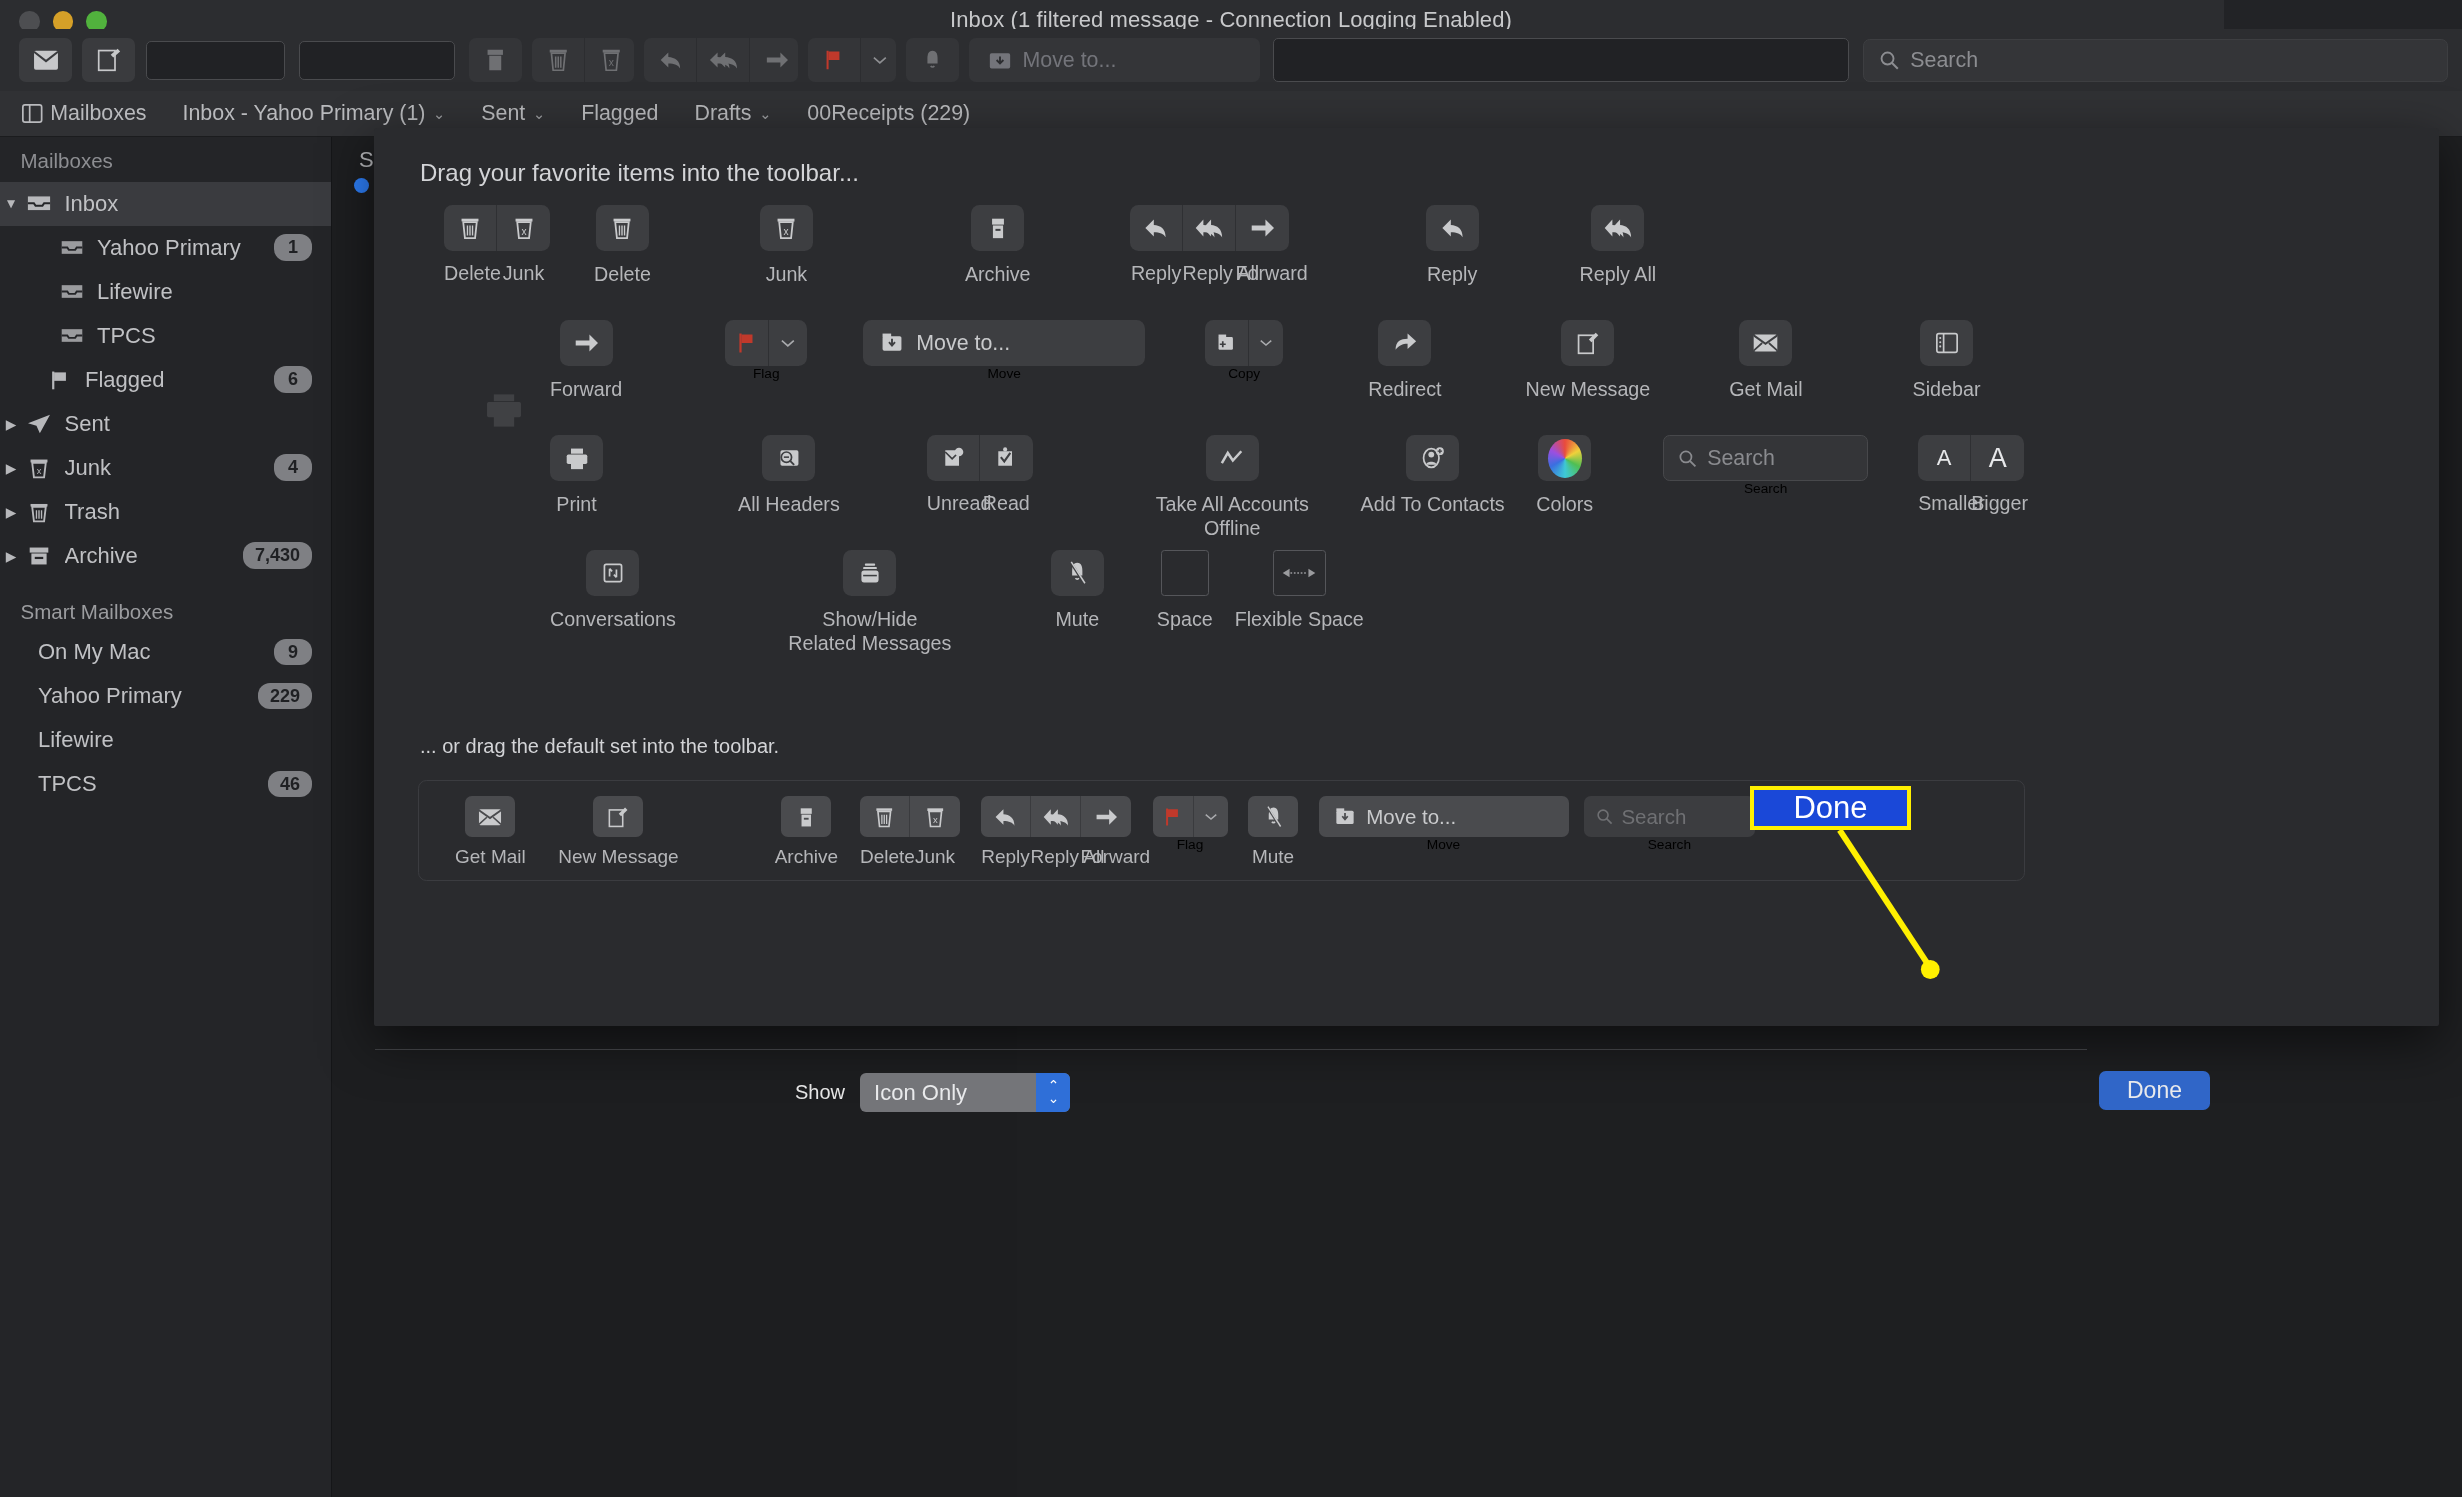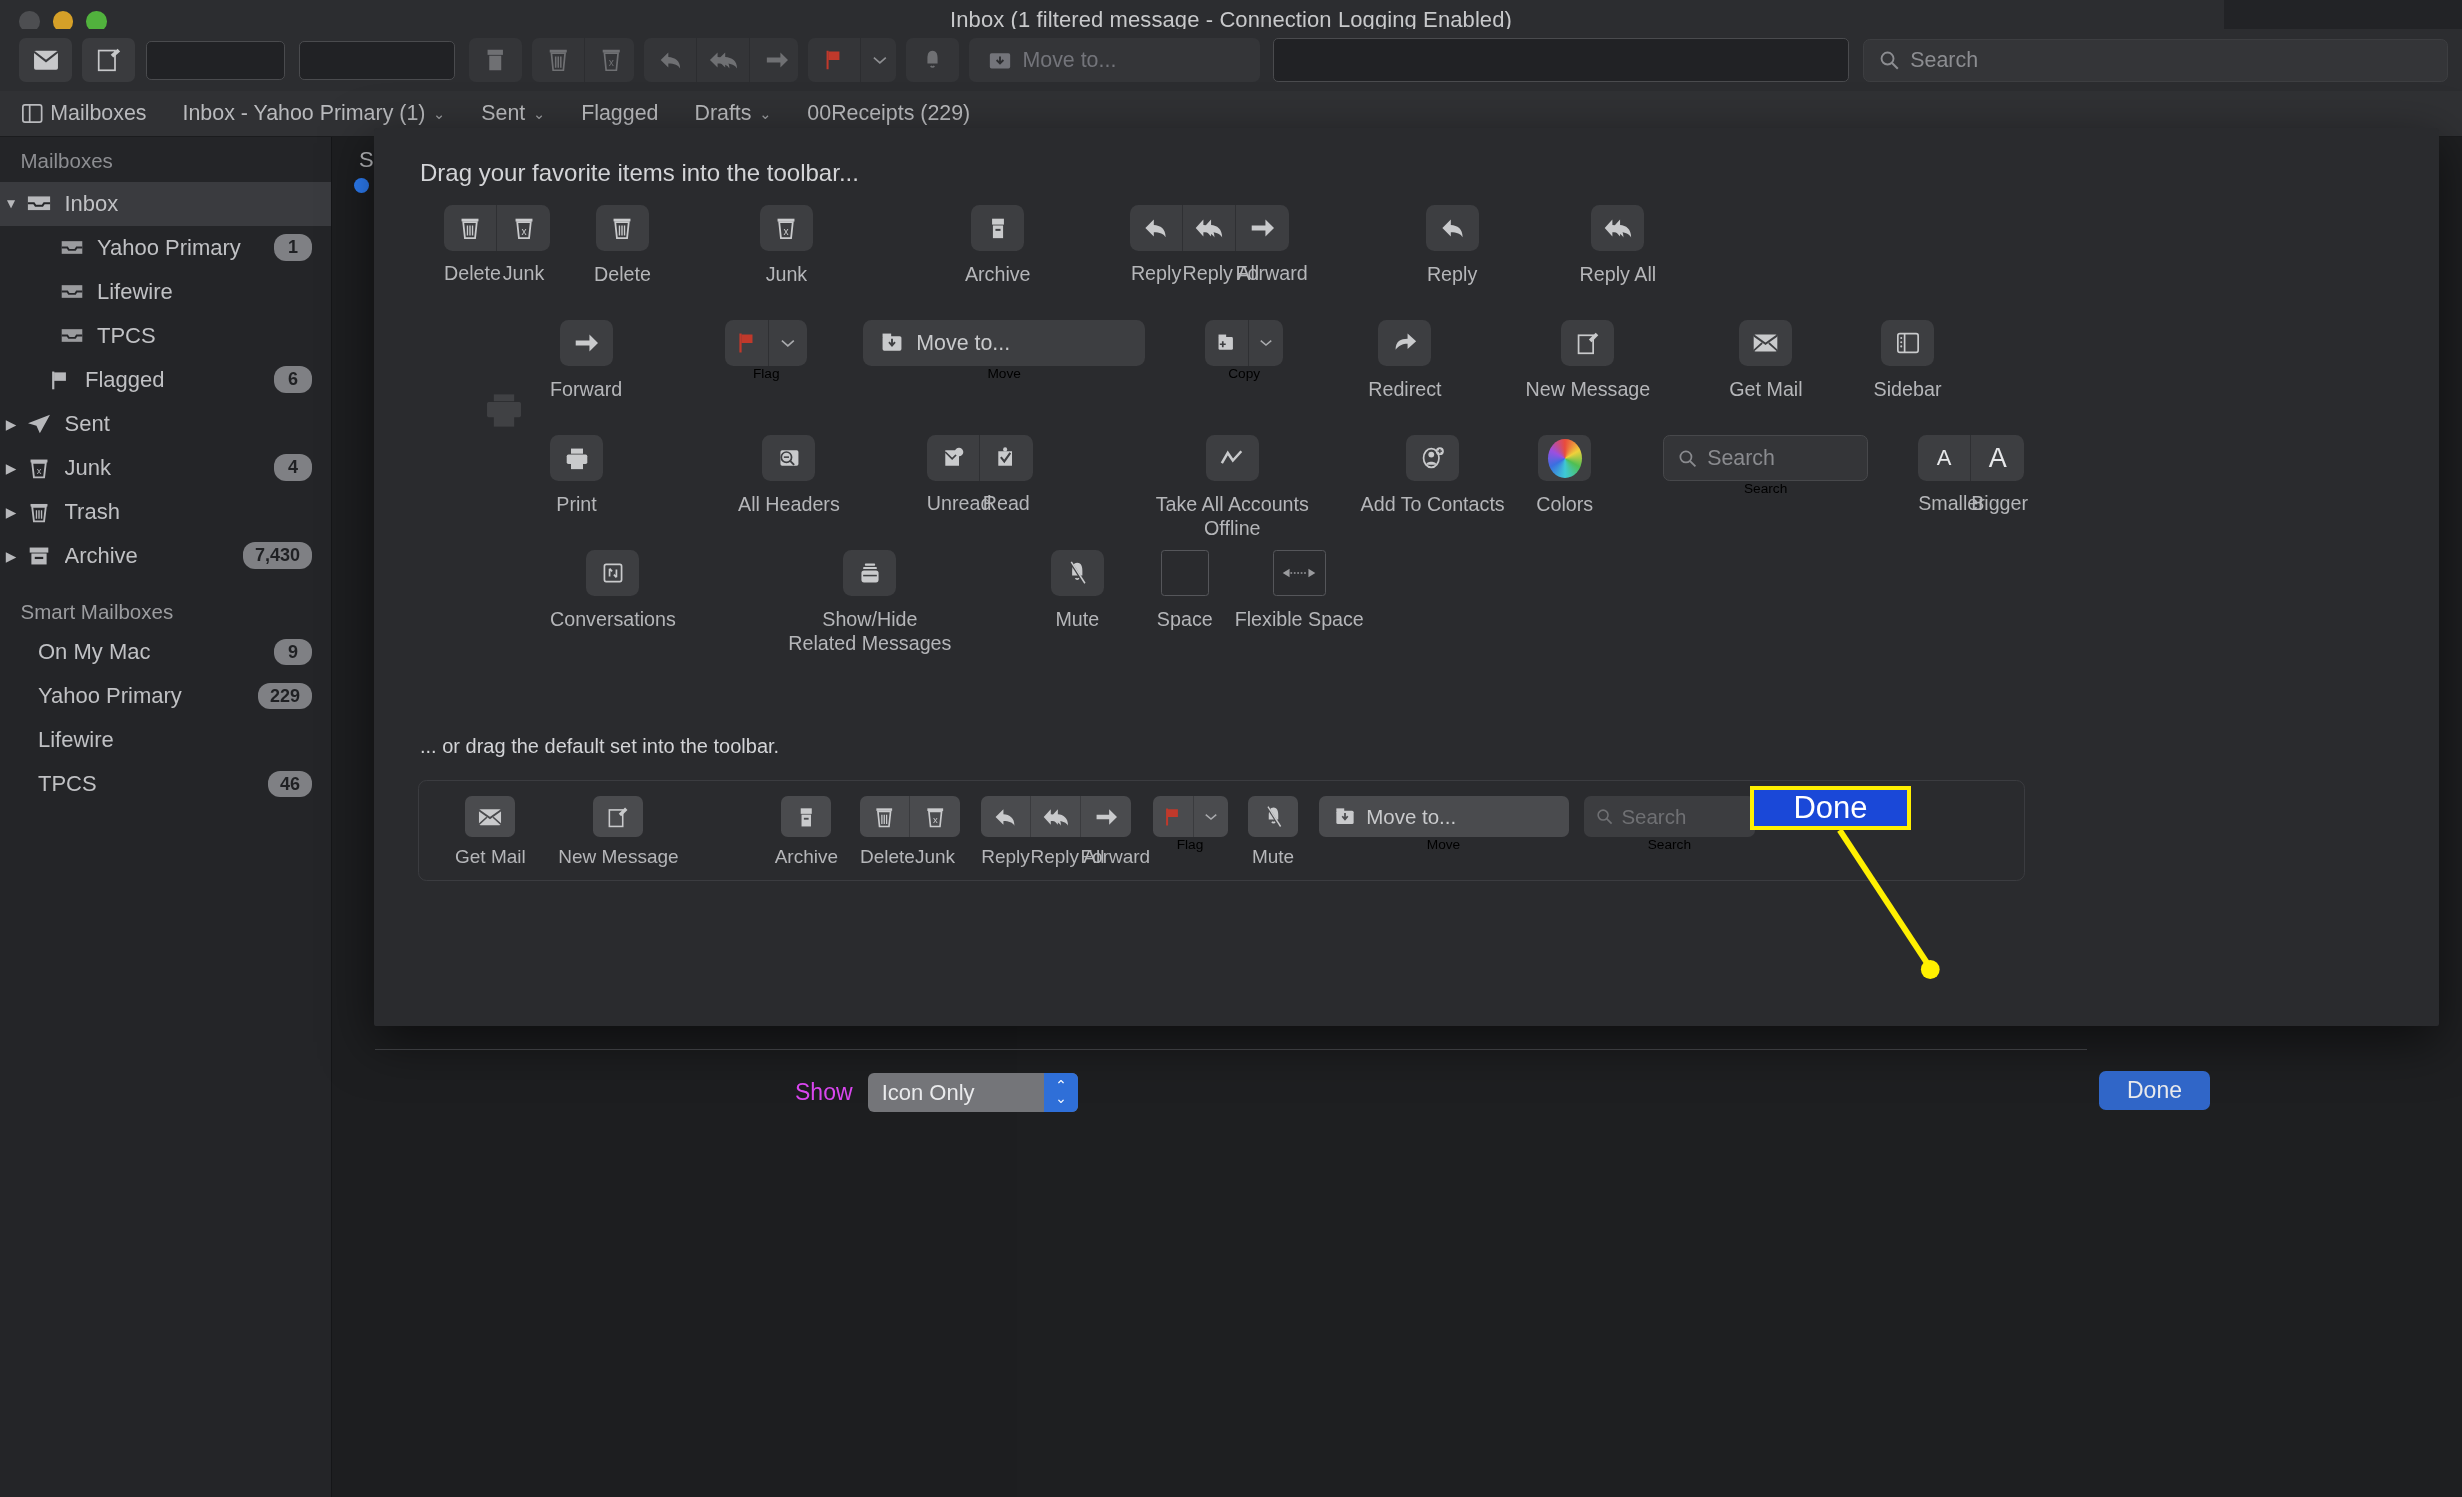--- a/index.html
+++ b/index.html
@@ -214,21 +214,21 @@
   .ds-search {
     background: #3c3d40; border-radius: 6.8px; height: 41px; width: 171px;
     display: flex; align-items: center; gap: 8.5px; padding-left: 12px;
     color: #6f7073; font-size: 20.5px;
   }
 
   .sheet-divider {
     position: absolute; top: 921px; left: 0.9px; width: 1712px; height: 0.9px; background: #3a3b3e;
   }
   .showrow { position: absolute; top: 945px; left: 421px; display: flex; align-items: center; gap: 15.4px; }
-  .showlabel { font-size: 23px; color: #d946ef; }
+  .showlabel { font-size: 20px; color: #e5e5e5; }
   .select {
     background: #747579; border-radius: 6px; height: 39px; width: 210px;
     display: flex; align-items: center; position: relative;
     padding-left: 13.7px; color: #1d1e20; font-size: 22px;
   }
   .select .selval { color: #e9eaec; }
   .select .stepper {
     position: absolute; right: 0; top: 0; width: 34px; height: 39px;
     background: #2f6fd8; border-radius: 0 6px 6px 0;
     display: flex; flex-direction: column; align-items: center; justify-content: center;
@@ -719,21 +719,21 @@
           <div class="iconbox">
             <svg width="27" height="22" viewBox="0 0 32 26">
                 <rect x="2" y="3" width="28" height="20" rx="2" fill="#c9cacc"></rect>
                 <path d="M2 4 L16 14 L30 4" stroke="#3d3e41" stroke-width="2.4" fill="none"></path>
                 <path d="M2 22 L12 13 M30 22 L20 13" stroke="#3d3e41" stroke-width="2" fill="none"></path>
               </svg>
           </div>
           <div class="lbl">Get Mail</div>
         </div>
 
-        <div class="item" style="margin-left:71px">
+        <div class="item" style="margin-left:110px">
           <div class="iconbox">
             <svg width="24" height="22" viewBox="0 0 28 26">
                 <rect x="2" y="2" width="24" height="22" rx="2.4" stroke="#c9cacc" stroke-width="2" fill="none"></rect>
                 <path d="M10 2 v22" stroke="#c9cacc" stroke-width="2"></path>
                 <circle cx="6" cy="7" r="1.2" fill="#c9cacc"></circle>
                 <circle cx="6" cy="12" r="1.2" fill="#c9cacc"></circle>
                 <circle cx="6" cy="17" r="1.2" fill="#c9cacc"></circle>
               </svg>
           </div>
           <div class="lbl">Sidebar</div>

